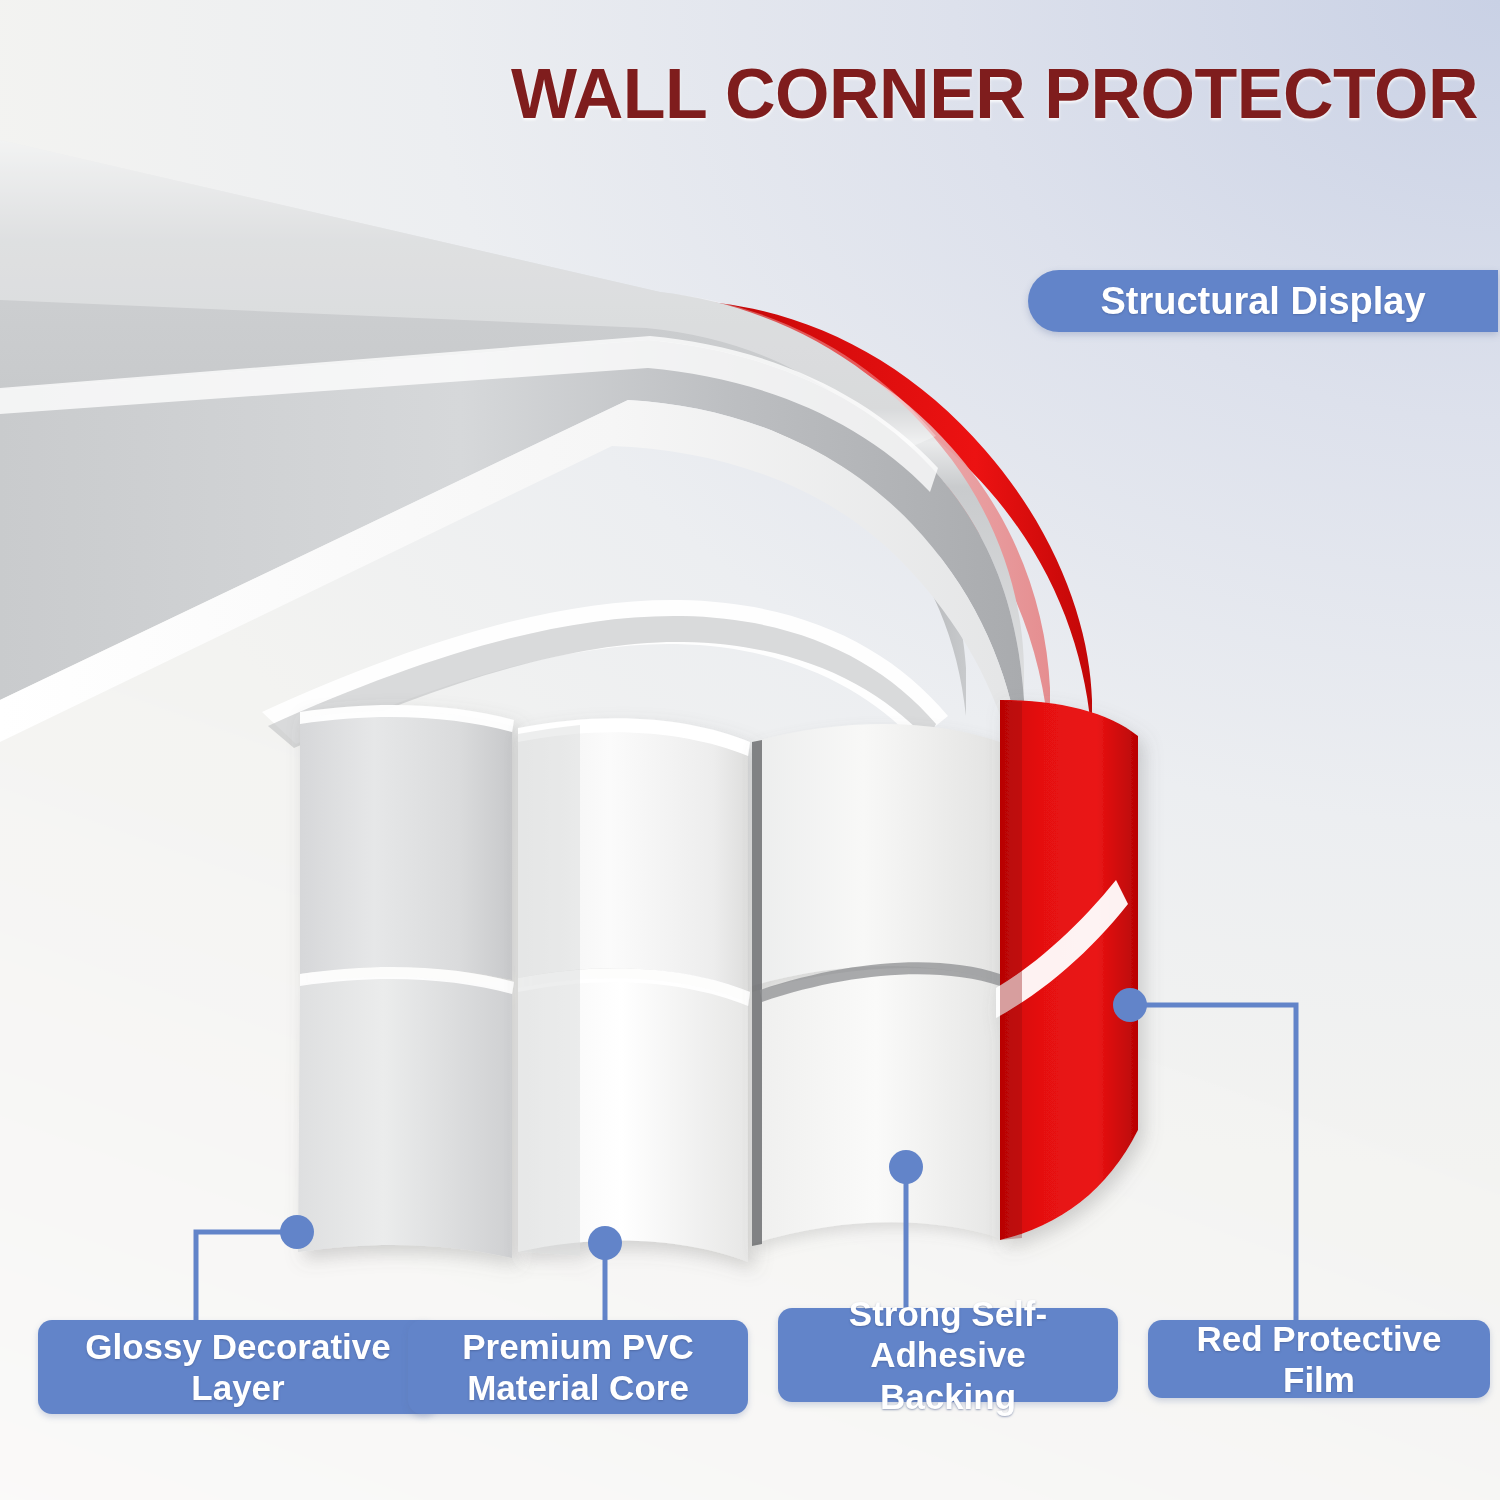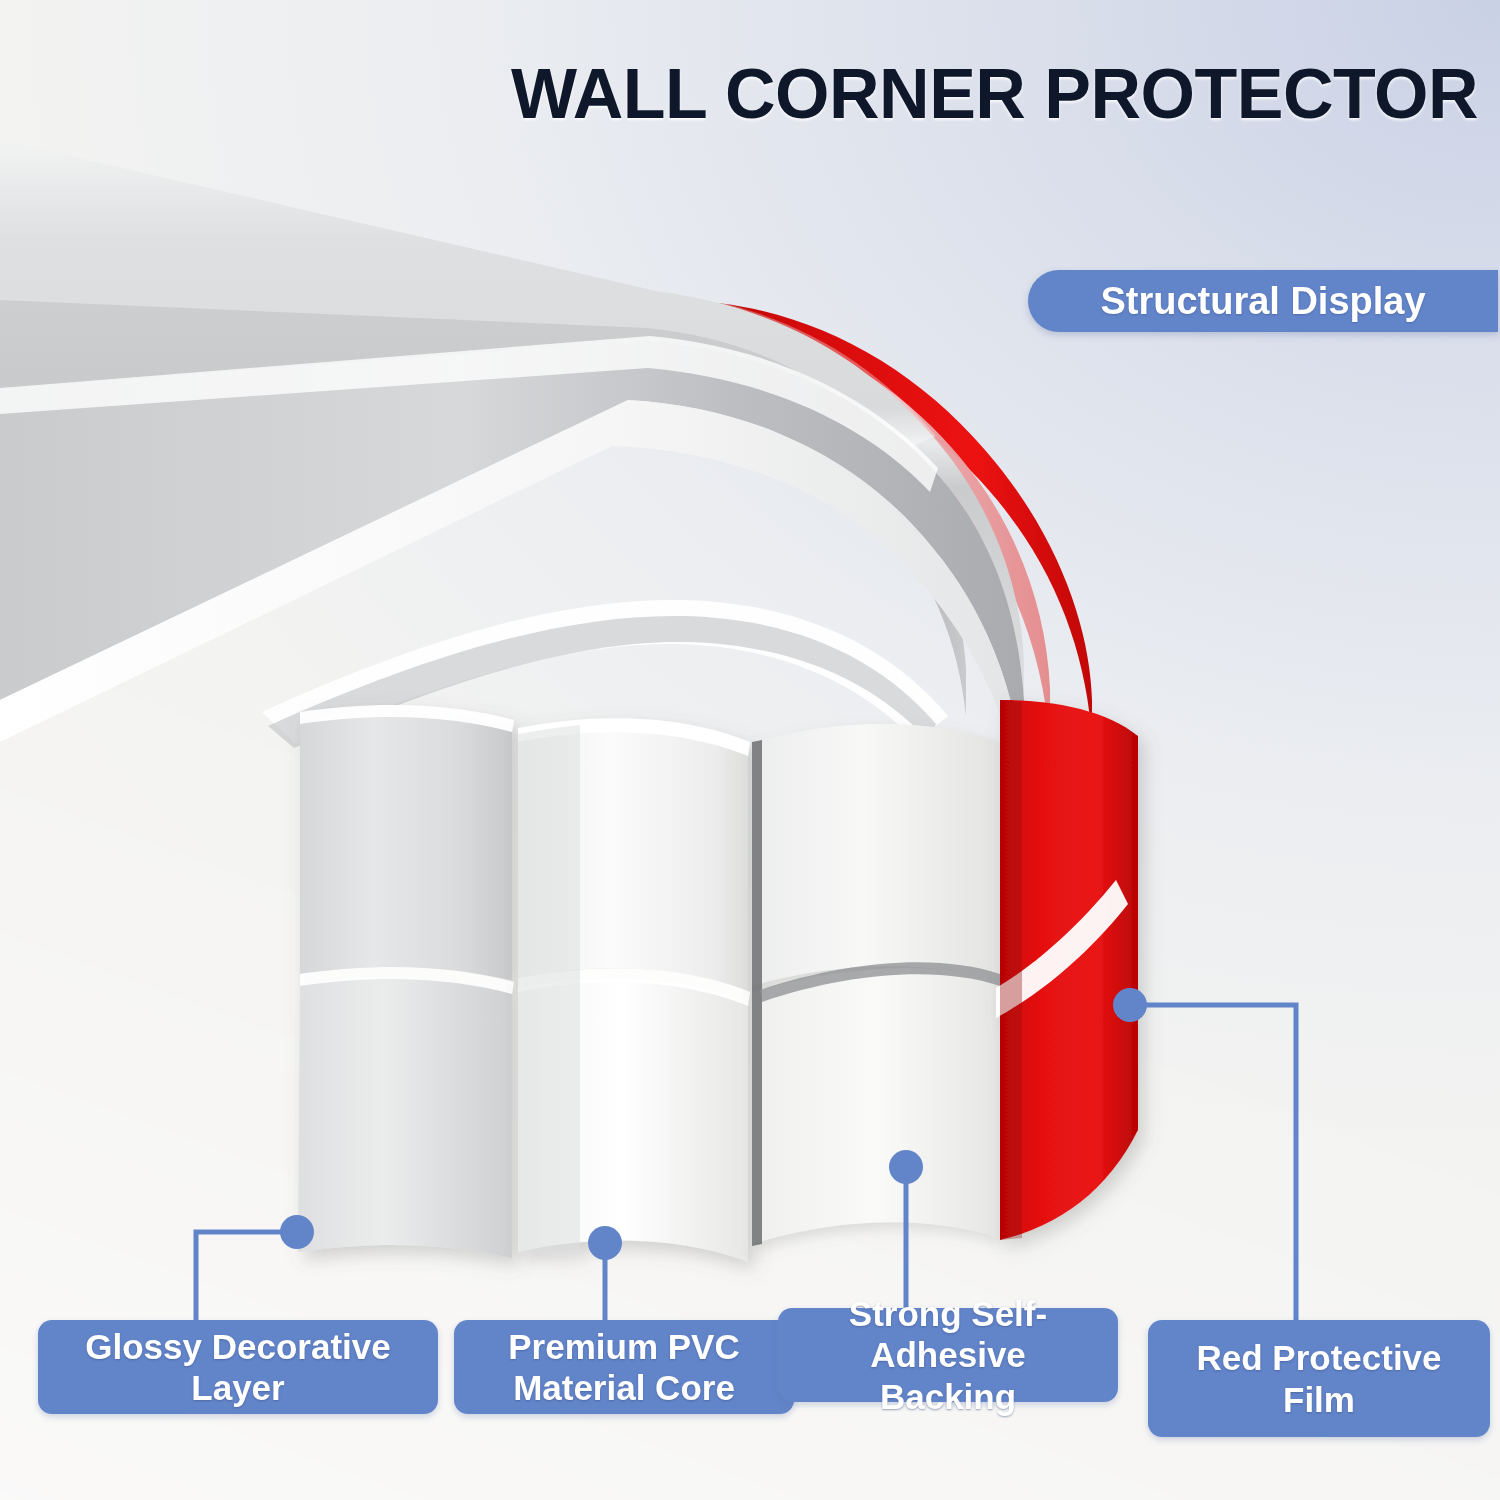--- a/index.html
+++ b/index.html
@@ -24,21 +24,21 @@
   }
 
   
   .art{position:absolute;inset:0;}
   .art svg{display:block;width:1500px;height:1500px;}
 
   
   .headline{
     position:absolute;left:0;right:22px;top:58px;
     text-align:right;
-    color:#0f172a;
+    color:#7f1d1d;
     font-weight:bold;
     font-size:70px;
     line-height:1.03;
     letter-spacing:-0.5px;
     text-shadow:0 2px 3px rgba(255,255,255,.85);
     pointer-events:none;
   }
   .headline .l2{display:block;}
 
   
@@ -67,23 +67,23 @@
     display:flex;align-items:center;justify-content:center;
     text-align:center;
     box-sizing:border-box;
     padding:6px 14px;
   }
   .lbl span{
     color:#fff;font-size:35px;font-weight:bold;line-height:1.18;
     text-shadow:0 1px 2px rgba(60,80,130,.5);
   }
   .lbl.b1{left:38px;  top:1320px; width:400px; height:94px;}
-  .lbl.b2{left:408px; top:1320px; width:340px; height:94px;margin-left:46px;}
+  .lbl.b2{left:408px; top:1320px; width:340px; height:94px;}
   .lbl.b3{left:778px; top:1308px; width:340px; height:94px;}
-  .lbl.b4{left:1148px;top:1320px; width:342px; height:117px;}
+  .lbl.b4{left:1148px;top:1320px; width:342px; height:78px;}
 </style>
 </head>
 <body>
 
 <div id="stage">
 
   <div class="bg"></div>
   <div class="bg-grain"></div>
 
   <div class="art">

